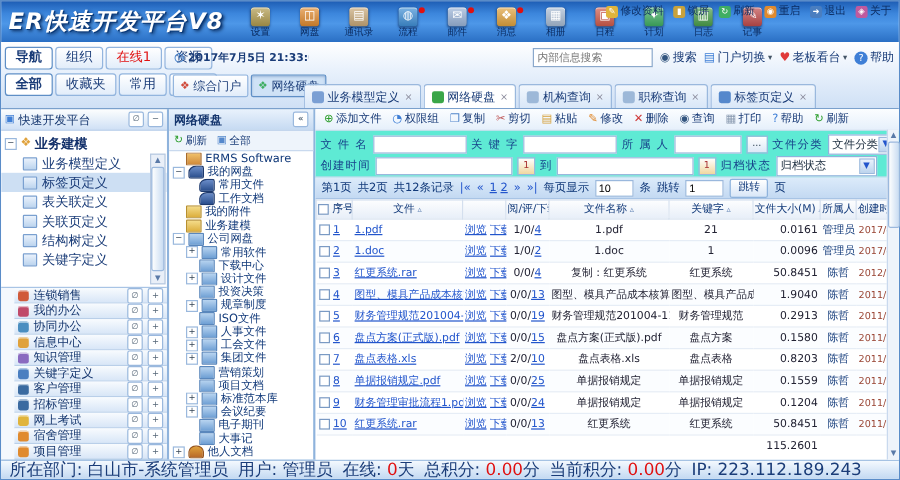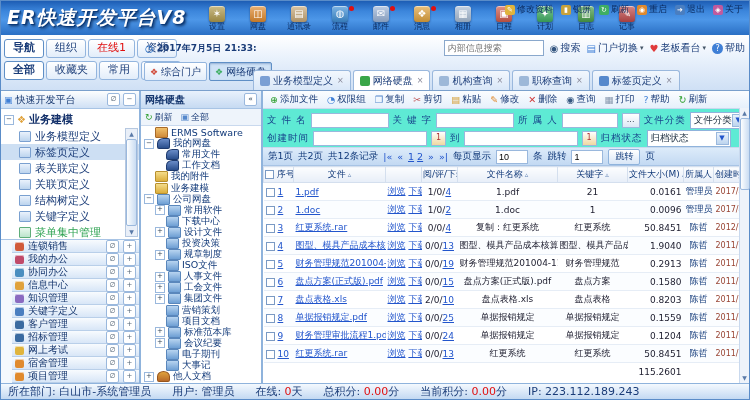--- a/index.html
+++ b/index.html
@@ -133,22 +133,22 @@
   td.r{text-align:right;color:#223;}
   td.owner{text-align:center;color:#123a7a;}
   td.date{color:#994433;font-size:8px;line-height:1.15;white-space:pre-line;text-align:right;}
   tr.total td{border-bottom:none;font-size:9px;}
   .fp-scroll{position:absolute;right:0;top:17px;bottom:0;width:10px;background:#eef3fa;border-left:1px solid #c9d9ee;
     display:flex;flex-direction:column;align-items:center;box-sizing:border-box;cursor:pointer;}
   .fp-scroll .arr{font-size:6px;color:#5a7aa8;line-height:10px;}
   .fp-scroll .thumb{width:8px;height:70px;background:linear-gradient(90deg,#fdfefe,#c9dcf2);border:1px solid #9ab8dd;border-radius:2px;}
   .fp-scroll .sp{flex:1;}
   
-  .statusbar{height:16px;flex:0 0 16px;display:flex;align-items:center;gap:21px;padding:0 7px;
-    background:linear-gradient(#f4f9fe,#c3d9f2);border-top:1px solid #8fb3dc;font-size:11px;color:#1a3c78;white-space:nowrap;box-sizing:border-box;}
+  .statusbar{height:16px;flex:0 0 16px;display:flex;align-items:center;gap:8px;padding:0 7px;
+    background:linear-gradient(#f4f9fe,#c3d9f2);border-top:1px solid #8fb3dc;font-size:14px;color:#1a3c78;white-space:nowrap;box-sizing:border-box;}
   .st-red{color:#e01010;}
 </style>
 </head>
 <body>
 
 <div class="app">
 
   <div class="topbar">
     <div class="logo">ER快速开发平台V8</div>
     <div class="appicons" id="appicons">
@@ -339,24 +339,20 @@
               <span>关联页定义</span>
             </div>
             <div class="titem">
               <span class="ticon"></span>
               <span>结构树定义</span>
             </div>
             <div class="titem">
               <span class="ticon"></span>
               <span>关键字定义</span>
             </div>
-            <div class="titem green">
-              <span class="ticon"></span>
-              <span>菜单集中管理</span>
-            </div>
           </div>
         <div class="sb-scroll">
           <span class="arr">▲</span>
           <div class="thumb"></div>
           <span class="arr">▼</span>
         </div>
       </div>
       <div class="sb-sections" id="sections">
           <div class="section">
             <span class="sec-ic" style="background: rgb(208, 90, 58);"></span>

